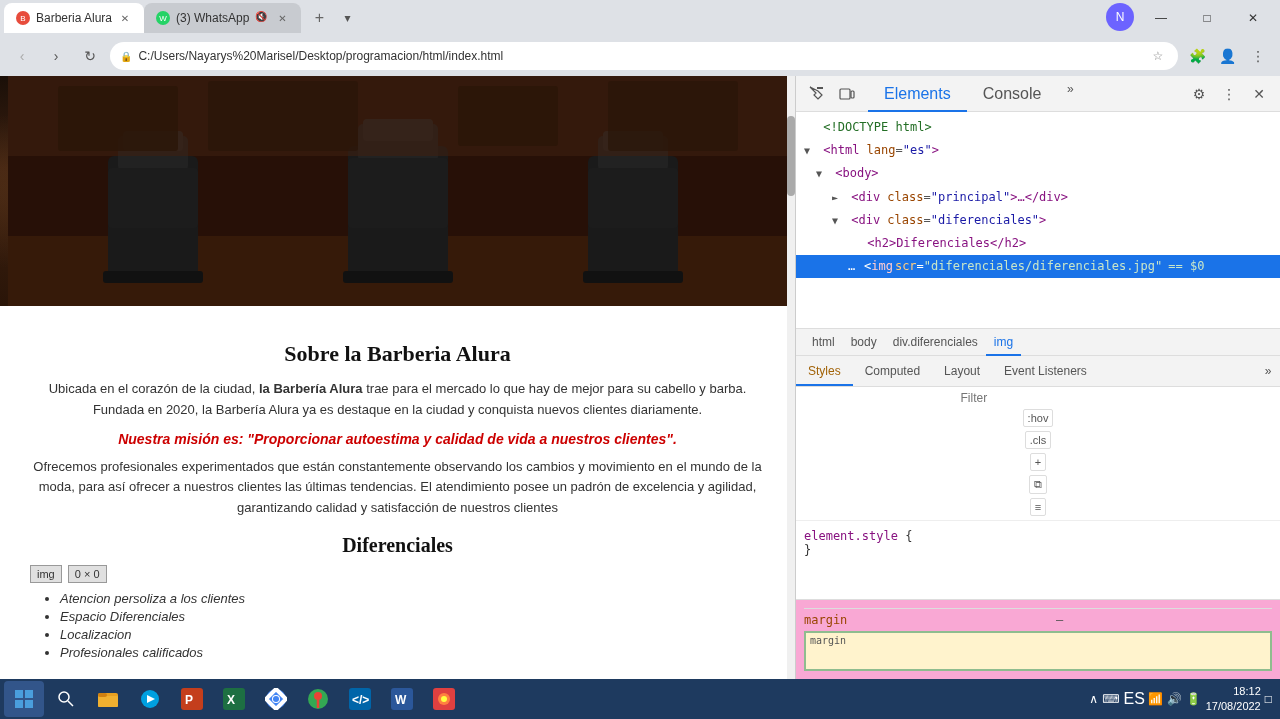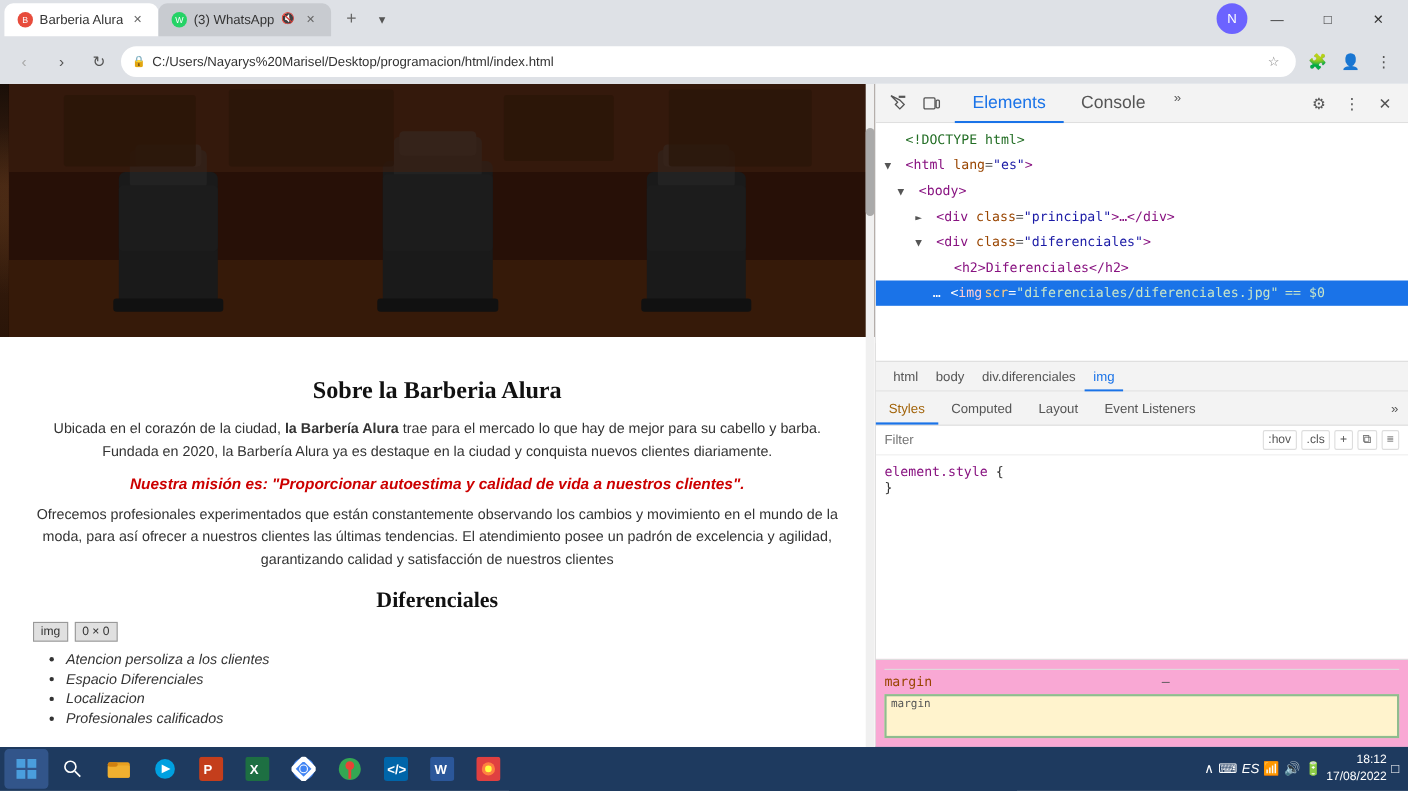--- a/index.html
+++ b/index.html
@@ -93,40 +93,40 @@
 
     
     .breadcrumb-bar { height: 28px; background: #f3f3f3; border-top: 1px solid #ddd; border-bottom: 1px solid #ddd; display: flex; align-items: center; padding: 0 8px; gap: 0; font-size: 12px; margin-top: 16px; }
     .breadcrumb-item { padding: 0 8px; height: 28px; line-height: 28px; cursor: pointer; color: #555; }
     .breadcrumb-item.active { color: #1a73e8; border-bottom: 2px solid #1a73e8; }
     .breadcrumb-sep { color: #999; }
     .styles-tabs { display: flex; border-bottom: 1px solid #ddd; background: #f3f3f3; }
     .styles-tab { padding: 0 12px; height: 30px; line-height: 30px; font-size: 12px; cursor: pointer; color: #555; border-bottom: 2px solid transparent; }
     .styles-tab.active { color: #a16207; border-bottom: 2px solid #1a73e8; }
     .styles-more { width: 24px; height: 30px; display: flex; align-items: center; justify-content: center; font-size: 12px; color: #555; margin-left: auto; cursor: pointer; }
-    .styles-filter { display: flex; align-items: center; padding: 4px 8px; gap: 4px; border-bottom: 1px solid #eee; }
+    .styles-filter { display: flex; align-items: center; padding: 4px 8px; gap: 4px; border-bottom: 1px solid #eee; flex-direction: column; }
     .filter-input { flex: 1; border: none; outline: none; font-size: 12px; color: #333; background: transparent; }
     .filter-btn { font-size: 11px; color: #555; cursor: pointer; padding: 2px 4px; border: 1px solid #ddd; border-radius: 2px; background: #fff; }
     .styles-content { flex: 1; overflow-y: auto; padding: 8px; }
     .css-rule { margin-bottom: 8px; font-family: monospace; font-size: 12px; }
     .css-selector { color: #881280; }
     .css-brace { color: #333; }
 
     
     .margin-section { background: #f9a8d4; padding: 8px; border-top: 1px solid #ddd; }
     .margin-box { background: #f3f3f3; border: 2px solid #8fbc8f; padding: 4px; text-align: center; font-size: 11px; font-family: monospace; position: relative; }
 
     
     .taskbar { height: 40px; background: #1e3a5f; display: flex; align-items: center; padding: 0 4px; gap: 2px; }
     .taskbar-btn { width: 40px; height: 36px; border-radius: 4px; display: flex; align-items: center; justify-content: center; cursor: pointer; }
     .start-btn { background: rgba(100,149,237,0.3); }
     .taskbar-spacer { flex: 1; }
     .taskbar-right { display: flex; align-items: center; gap: 4px; padding-right: 4px; }
     .taskbar-time { color: white; font-size: 11px; text-align: right; line-height: 1.4; }
-    .taskbar-lang { color: white; font-size: 12px; font-style: italic; }
+    .taskbar-lang { color: white; font-size: 16px; }
     .taskbar-icon { color: white; font-size: 12px; }
     
     .equals-sign { color: #555; }
   </style>
 </head>
 <body>
 
 <div class="browser-chrome">
 
   <div class="title-bar">

